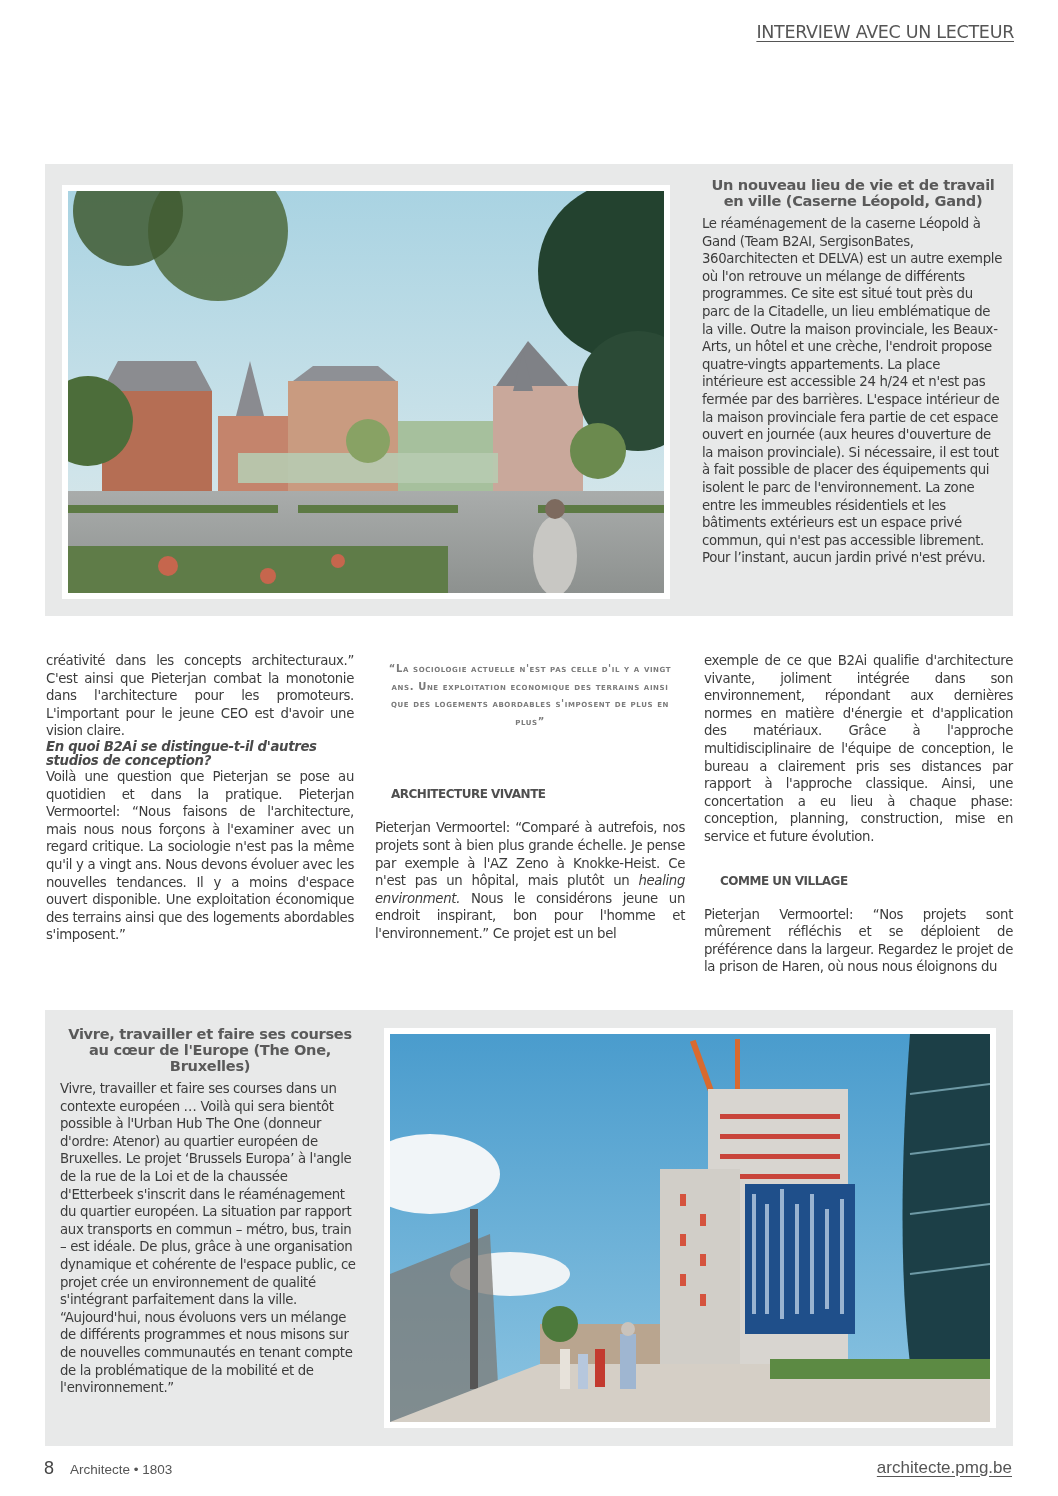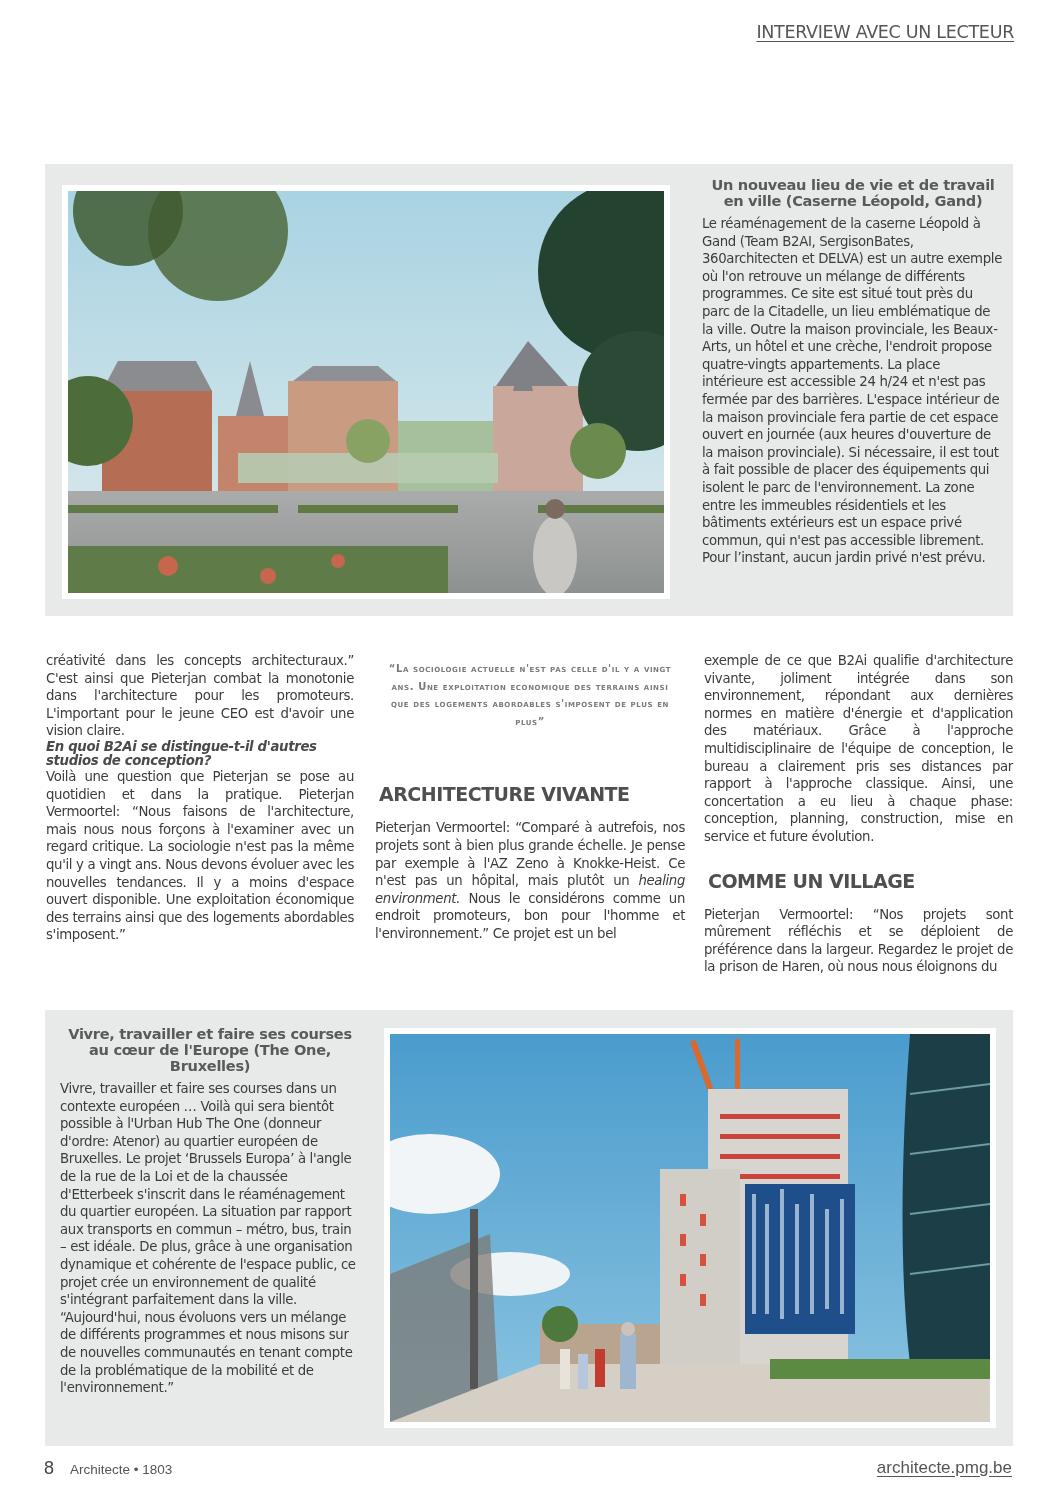--- a/index.html
+++ b/index.html
@@ -42,22 +42,22 @@
   .col-2 { left: 375px; top: 652px; width: 310px; }
   .col-3 { left: 704px; top: 652px; width: 309px; }
 
   .question { font-weight: bold; font-style: italic; color: #4a4a4a; margin-top: 17px; line-height: 14px; text-align: left; }
 
   .pullquote {
     text-align: center; font-weight: bold; color: #7a7a7a; font-size: 10px; line-height: 17.6px;
     font-variant: small-caps; letter-spacing: 0.6px; padding: 8px 8px 0 8px;
   }
   .section-heading {
-    font-weight: bold; color: #4f4f4f; font-size: 19px; letter-spacing: -0.5px;
-    margin: 4px; line-height: 18px;
+    font-weight: bold; color: #4f4f4f; font-size: 12px; letter-spacing: -0.5px;
+    margin: 16px; line-height: 18px;
   }
   .h-vivante { margin-top: 55px; margin-bottom: 16px; }
   .h-village { margin-top: 26px; margin-bottom: 16px; }
 
   .footer-page { position: absolute; left: 44px; top: 1458px; font-size: 18px; color: #444; font-family: "Liberation Sans", sans-serif; }
   .footer-mag { position: absolute; left: 70px; top: 1462px; font-size: 13.5px; color: #555; font-family: "Liberation Sans", sans-serif; text-align: center; }
   .footer-url { position: absolute; right: 46px; top: 1458px; font-size: 17px; color: #555; font-family: "Liberation Sans", sans-serif; text-decoration: underline; text-underline-offset: 3px; }
   svg { display: block; }
 </style>
 </head>
@@ -124,21 +124,21 @@
 
 <div class="col col-1">
   <p>créativité dans les concepts architecturaux.” C'est ainsi que Pieterjan combat la monotonie dans l'architecture pour les promoteurs. L'important pour le jeune CEO est d'avoir une vision claire.</p>
   <p class="question">En quoi B2Ai se distingue-t-il d'autres studios de conception?</p>
   <p>Voilà une question que Pieterjan se pose au quotidien et dans la pratique. Pieterjan Vermoortel: “Nous faisons de l'architecture, mais nous nous forçons à l'examiner avec un regard critique. La sociologie n'est pas la même qu'il y a vingt ans. Nous devons évoluer avec les nouvelles tendances. Il y a moins d'espace ouvert disponible. Une exploitation économique des terrains ainsi que des logements abordables s'imposent.”</p>
 </div>
 
 <div class="col col-2">
   <div class="pullquote">“La sociologie actuelle n'est pas celle d'il y a vingt ans. Une exploitation economique des terrains ainsi que des logements abordables s'imposent de plus en plus”</div>
   <h2 class="section-heading h-vivante">ARCHITECTURE VIVANTE</h2>
-  <p><span>Pieterjan Vermoortel: “Comparé à autrefois, nos projets sont à bien plus grande échelle. Je pense par exemple à l'AZ Zeno à Knokke-Heist. Ce n'est pas un hôpital, mais plutôt un </span><em>healing environment.</em><span> Nous le considérons comme un endroit promoteurs, bon pour l'homme et l'environnement.” Ce projet est un bel</span></p>
+  <p><span>Pieterjan Vermoortel: “Comparé à autrefois, nos projets sont à bien plus grande échelle. Je pense par exemple à l'AZ Zeno à Knokke-Heist. Ce n'est pas un hôpital, mais plutôt un </span><em>healing environment.</em><span> Nous le considérons jeune un endroit inspirant, bon pour l'homme et l'environnement.” Ce projet est un bel</span></p>
 </div>
 
 <div class="col col-3">
   <p>exemple de ce que B2Ai qualifie d'architecture vivante, joliment intégrée dans son environnement, répondant aux dernières normes en matière d'énergie et d'application des matériaux. Grâce à l'approche multidisciplinaire de l'équipe de conception, le bureau a clairement pris ses distances par rapport à l'approche classique. Ainsi, une concertation a eu lieu à chaque phase: conception, planning, construction, mise en service et future évolution.</p>
   <h2 class="section-heading h-village">COMME UN VILLAGE</h2>
   <p>Pieterjan Vermoortel: “Nos projets sont mûrement réfléchis et se déploient de préférence dans la largeur. Regardez le projet de la prison de Haren, où nous nous éloignons du</p>
 </div>
 
 <div class="box box-bottom"></div>
 <div class="sidebar-bottom-text">

